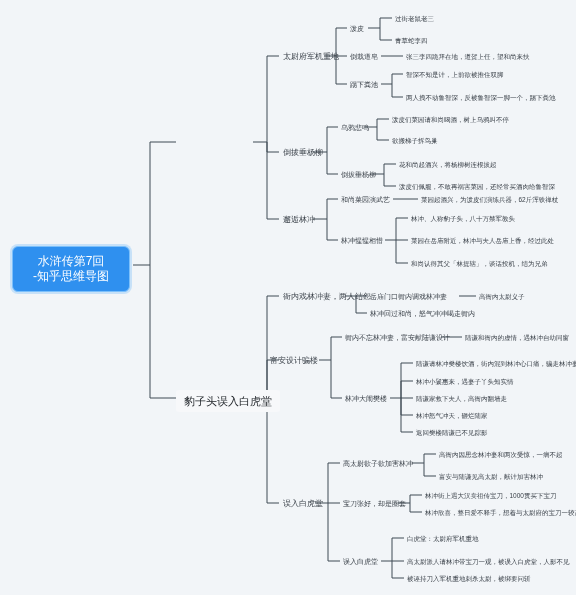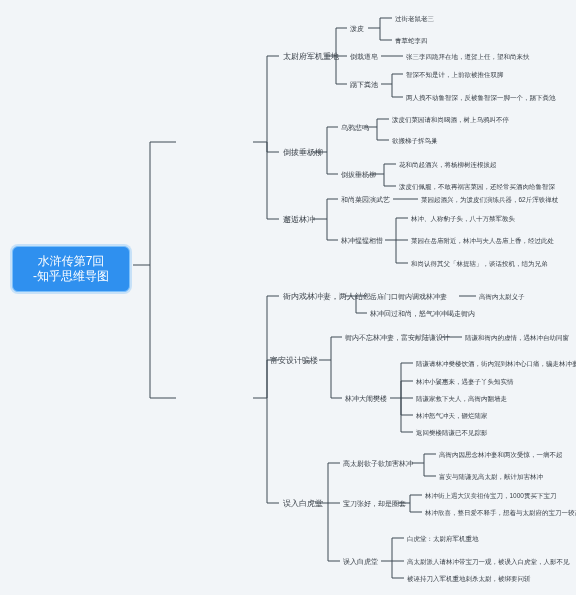--- a/index.html
+++ b/index.html
@@ -199,20 +199,21 @@
       <path d="M392,561 H404"></path>
       <path d="M392,578 H404"></path>
     </g>
   </svg>
 
   <div class="node root" style="left:12px;top:246px;width:118px;">
     <span class="l1">水浒传第7回</span>
     <span class="l2">-知乎思维导图</span>
   </div>
 
+  <div class="node lvl1" style="left:176px;top:390px;">豹子头误入白虎堂</div>
 
   <div class="node lvl2" style="left:280px;top:50px;">太尉府军机重地</div>
   <div class="node lvl2" style="left:280px;top:146px;">倒拔垂杨柳</div>
   <div class="node lvl2" style="left:280px;top:213px;">邂逅林冲</div>
 
   <div class="node lvl3" style="left:348px;top:23px;">泼皮</div>
   <div class="node lvl3" style="left:348px;top:51px;">倒栽道皂</div>
   <div class="node lvl3" style="left:348px;top:79px;">踢下粪池</div>
 
   <div class="node lvl4" style="left:393px;top:13px;">过街老鼠老三</div>

